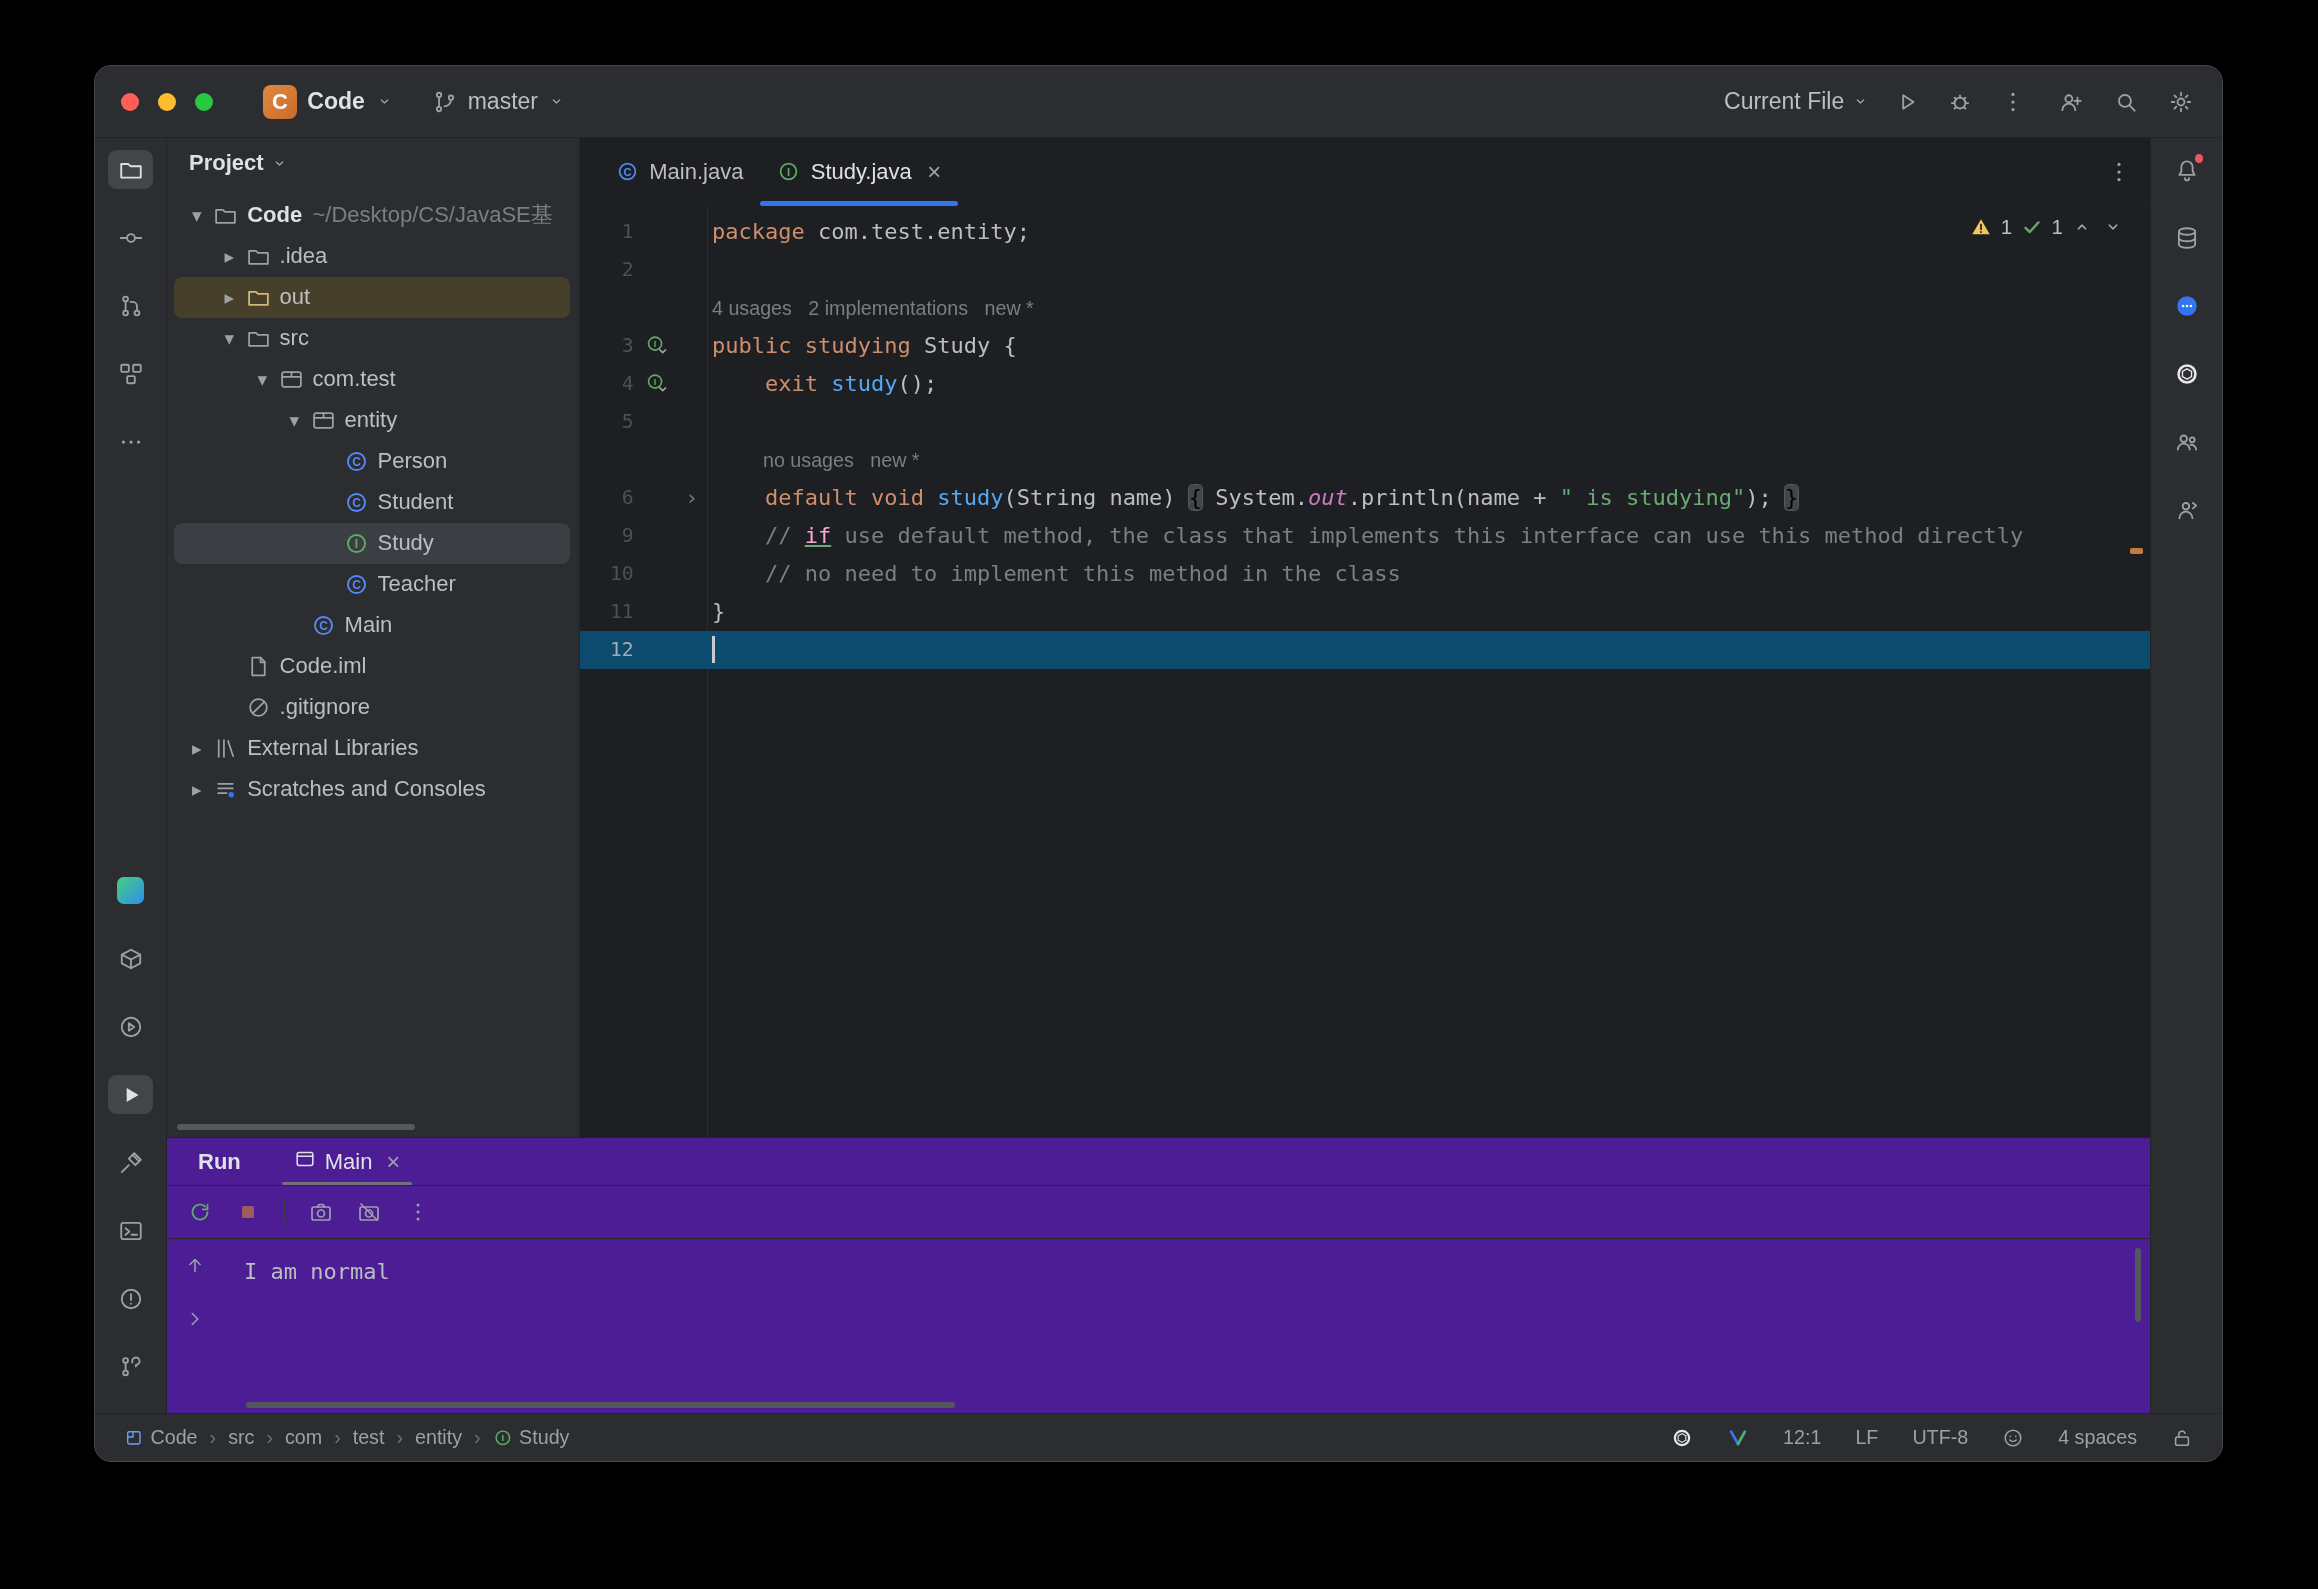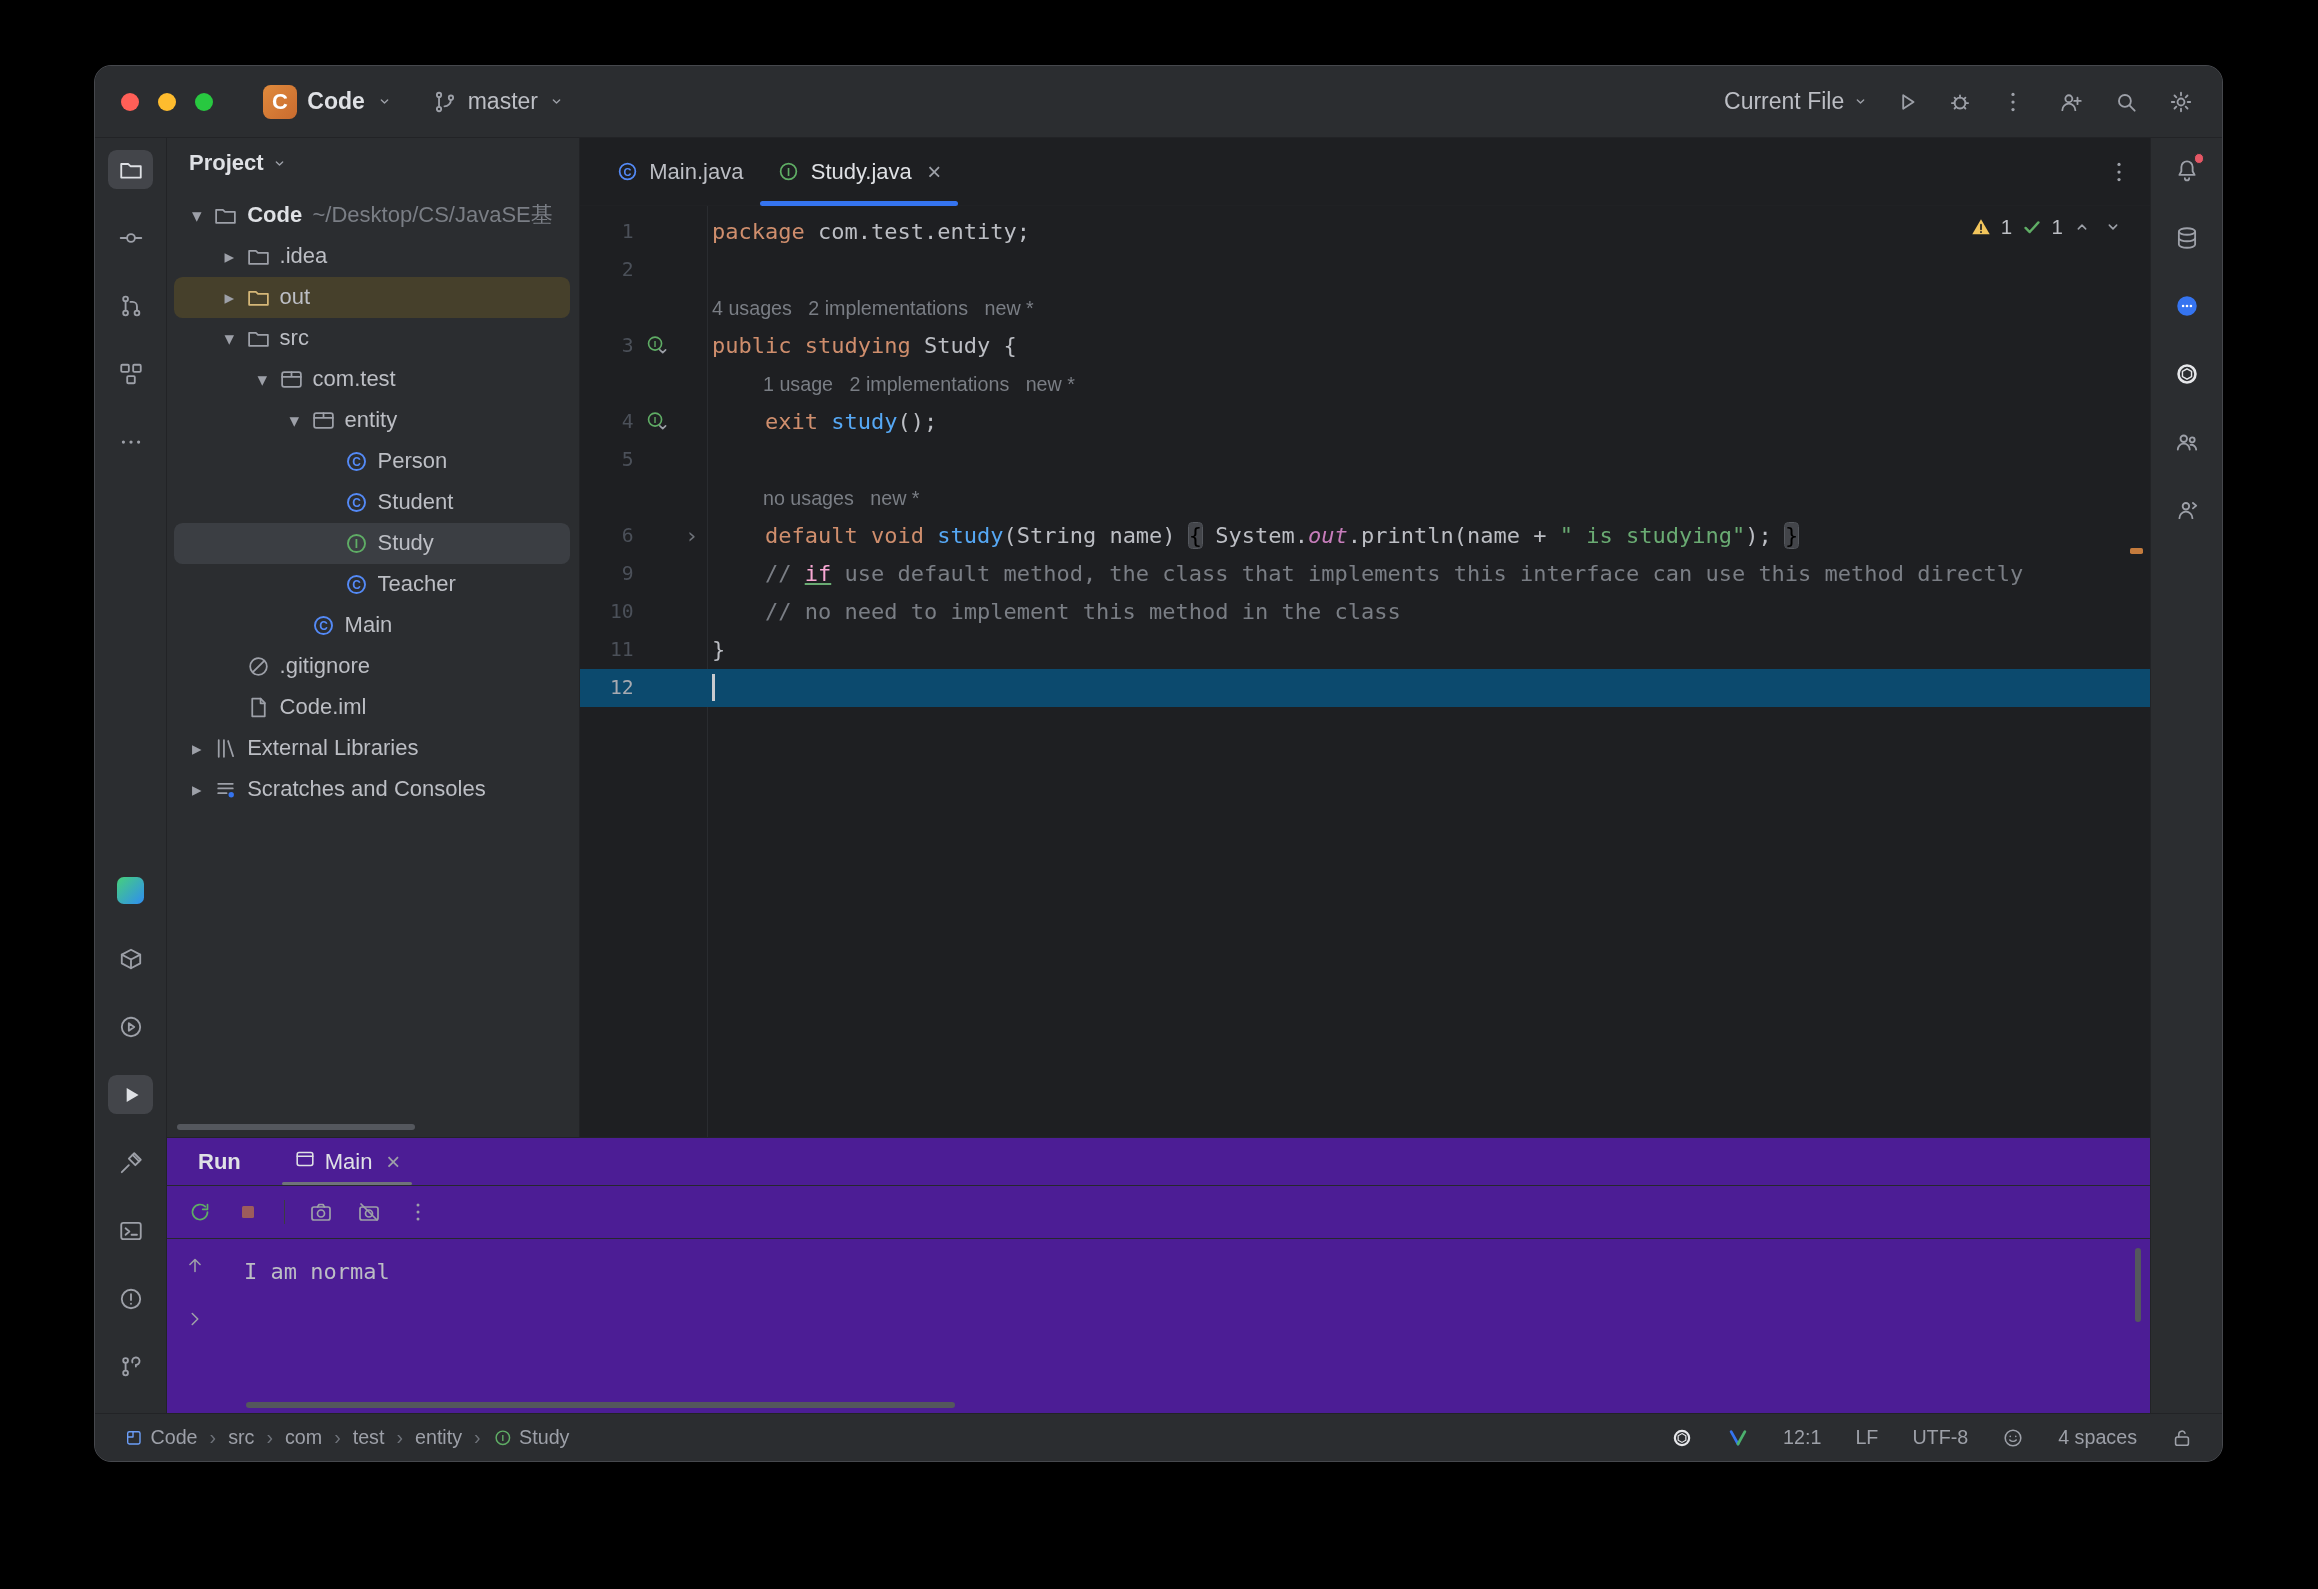--- a/index.html
+++ b/index.html
@@ -408,35 +408,35 @@
                     <circle cx="12" cy="12" r="8.2" stroke="#548af7" stroke-width="1.8"></circle>
                     <text x="12" y="16.2" text-anchor="middle" font-size="11.5" font-weight="bold" fill="#548af7" font-family="Liberation Sans">C</text>
                   </svg>
                 </span>
                 <span class="tlabel">Main</span>
               </div>
               <div class="tree-row" style="padding-left: 41px;">
                 <span class="chev"></span>
                 <span class="ticon">
                   <svg viewBox="0 0 24 24" fill="none" stroke="currentColor" stroke-width="1.7" stroke-linecap="round" stroke-linejoin="round">
+                    <path d="M6 3.5h8l4 4V20.5H6z"></path>
+                    <path d="M14 3.5V8h4"></path>
+                  </svg>
+                </span>
+                <span class="tlabel">Code.iml</span>
+              </div>
+              <div class="tree-row" style="padding-left: 41px;">
+                <span class="chev"></span>
+                <span class="ticon">
+                  <svg viewBox="0 0 24 24" fill="none" stroke="currentColor" stroke-width="1.7" stroke-linecap="round" stroke-linejoin="round">
                     <circle cx="12" cy="12" r="8"></circle>
                     <path d="M6.5 17.5 17.5 6.5"></path>
                   </svg>
                 </span>
                 <span class="tlabel">.gitignore</span>
-              </div>
-              <div class="tree-row" style="padding-left: 41px;">
-                <span class="chev"></span>
-                <span class="ticon">
-                  <svg viewBox="0 0 24 24" fill="none" stroke="currentColor" stroke-width="1.7" stroke-linecap="round" stroke-linejoin="round">
-                    <path d="M6 3.5h8l4 4V20.5H6z"></path>
-                    <path d="M14 3.5V8h4"></path>
-                  </svg>
-                </span>
-                <span class="tlabel">Code.iml</span>
               </div>
               <div class="tree-row" style="padding-left: 8.6px;">
                 <span class="chev">▸</span>
                 <span class="ticon">
                   <svg viewBox="0 0 24 24" fill="none" stroke="currentColor" stroke-width="1.7" stroke-linecap="round" stroke-linejoin="round">
                     <path d="M5.5 4v16M10.5 4v16M14.5 4.8l4.8 14.6"></path>
                   </svg>
                 </span>
                 <span class="tlabel">External Libraries</span>
               </div>
@@ -508,26 +508,20 @@
                   <span class="lnum">3</span>
                   <span class="gslot">
                     <svg viewBox="0 0 24 24" fill="none" style="font-size:26px">
                       <circle cx="10.5" cy="10" r="6.8" stroke="#5fad65" stroke-width="1.7"></circle>
                       <text x="10.5" y="13.6" text-anchor="middle" font-size="9.5" font-weight="bold" fill="#5fad65" font-family="Liberation Sans">I</text>
                       <path d="M15.5 16.5l3 3 3-3" stroke="#9da0a8" stroke-width="1.7" stroke-linecap="round" stroke-linejoin="round"></path>
                     </svg>
                   </span>
                   <span class="gfold"></span>
                   <span class="ctext"><span class="s-kw">public studying</span><span class="s-pl"> Study {</span></span>
-                </div>
-                <div class="cl inlay">
-                  <span class="lnum"></span>
-                  <span class="gslot"></span>
-                  <span class="gfold"></span>
-                  <span class="ctext" style="padding-left: 56px;">1 usage   2 implementations   new *</span>
                 </div>
                 <div class="cl">
                   <span class="lnum">4</span>
                   <span class="gslot">
                     <svg viewBox="0 0 24 24" fill="none" style="font-size:26px">
                       <circle cx="10.5" cy="10" r="6.8" stroke="#5fad65" stroke-width="1.7"></circle>
                       <text x="10.5" y="13.6" text-anchor="middle" font-size="9.5" font-weight="bold" fill="#5fad65" font-family="Liberation Sans">I</text>
                       <path d="M15.5 16.5l3 3 3-3" stroke="#9da0a8" stroke-width="1.7" stroke-linecap="round" stroke-linejoin="round"></path>
                     </svg>
                   </span>

